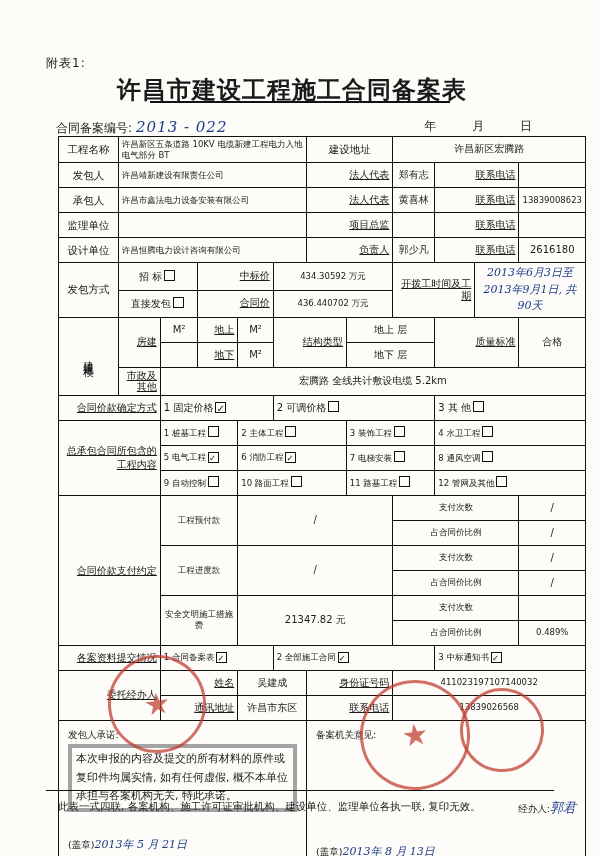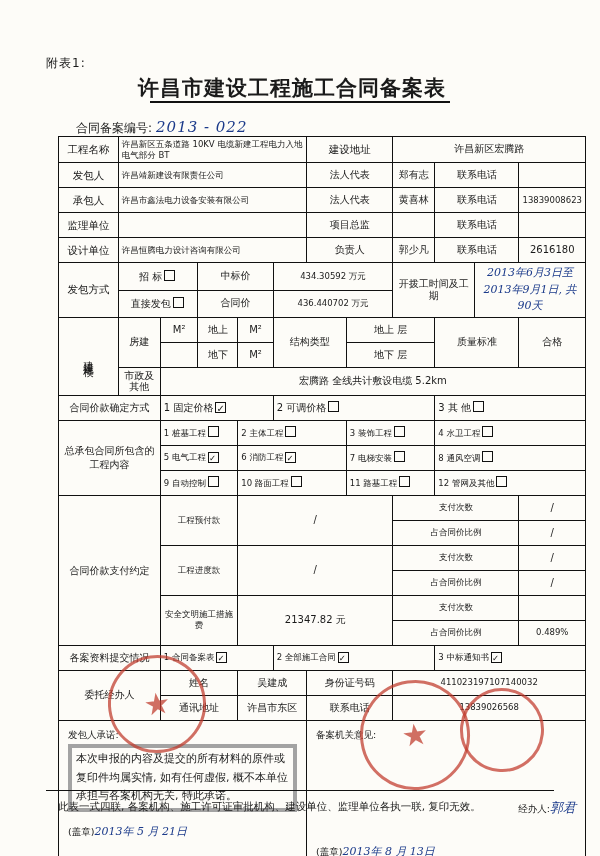--- a/index.html
+++ b/index.html
@@ -17,27 +17,27 @@
     border-radius:21px;
   }
   .attach{
     position:absolute;left:46px;top:55px;
     font-size:12px;letter-spacing:1px;
   }
   .title{
     position:absolute;left:0;right:16px;top:74px;
     text-align:center;
     font-family:"DejaVu Serif","Liberation Serif",serif;
-    font-weight:bold;font-size:21px;letter-spacing:1px;
+    font-weight:bold;font-size:24px;letter-spacing:1px;
   }
   .title-rule{
     position:absolute;left:150px;width:300px;top:101px;height:2px;background:#111;
   }
   .recordno{
-    position:absolute;left:76px;top:118px;font-size:12px;
+    position:absolute;left:56px;top:118px;font-size:12px;
   }
   .recordno .hand{
     font-family:"DejaVu Serif","Liberation Serif",serif;
     color:#1b3a8a;font-size:15px;font-style:italic;
     letter-spacing:1px;padding-left:4px;
   }
   .dateline{
     position:absolute;right:52px;top:118px;font-size:12px;letter-spacing:16px;
   }
   table.main{
@@ -48,21 +48,21 @@
     table-layout:fixed;
   }
   table.main td{
     border:1px solid #111;
     padding:2px 3px;
     vertical-align:middle;
     height:20px;
     line-height:1.25;
   }
   .lbl{text-align:center;font-size:10.5px;}
-  .lbl2{text-align:center;font-size:10px;}
+  .lbl2{text-align:right;font-size:10px;text-decoration:underline;}
   .c{text-align:center;}
   .l{text-align:left;}
   .tiny{font-size:8.5px;margin-top:24px;}
   .box{
     display:inline-block;width:9px;height:9px;border:1px solid #111;
     vertical-align:-1px;margin:0 2px;
   }
   .nb{white-space:nowrap;}
   .hand{
     font-family:"DejaVu Serif","Liberation Serif",serif;
@@ -110,20 +110,21 @@
 
 <div class="page">
 
   <div class="attach">附表1:</div>
   <div class="title">许昌市建设工程施工合同备案表</div>
   <div class="title-rule"></div>
 
   <div class="recordno">
     <span>合同备案编号:</span><span class="hand">2013 - 022</span>
   </div>
+  <div class="dateline">年  月  日</div>
 
   <table class="main">
     <colgroup>
       <col style="width:54px">
       <col style="width:38px">
       <col style="width:34px">
       <col style="width:36px">
       <col style="width:32px">
       <col style="width:30px">
       <col style="width:36px">
@@ -322,21 +323,21 @@
       <td class="c" colspan="2">许昌市东区</td>
       <td class="lbl2" colspan="2">联系电话</td>
       <td class="c tiny" colspan="4">13839026568</td>
     </tr>
 
     <tr>
       <td class="l" colspan="6" style="height:118px;vertical-align:top">
         <div class="promise">
           <span class="pt">发包人承诺:</span>
           <span style="display:block;border:4px solid #a3a3a3;padding:2px 4px;line-height:1.7;font-size:11px;">本次申报的内容及提交的所有材料的原件或复印件均属实情, 如有任何虚假, 概不本单位承担与各案机构无关, 特此承诺。</span>
-          <span class="sealrow" style="display:block;margin-top:11px;">
+          <span class="sealrow" style="display:block;margin-top:24px;">
             <span>(盖章)</span><span class="hand-blue" style="font-size:11px">2013年 5 月 21日</span>
           </span>
         </div>
       </td>
       <td class="l" colspan="6" style="height:118px;vertical-align:top">
         <div class="promise">
           <span class="pt">备案机关意见:</span>
           <span style="display:block;text-align:right;margin-top:56px;font-size:9.5px;">
             <span>经办人:</span><span class="sign-hand">郭君</span>
           </span>

